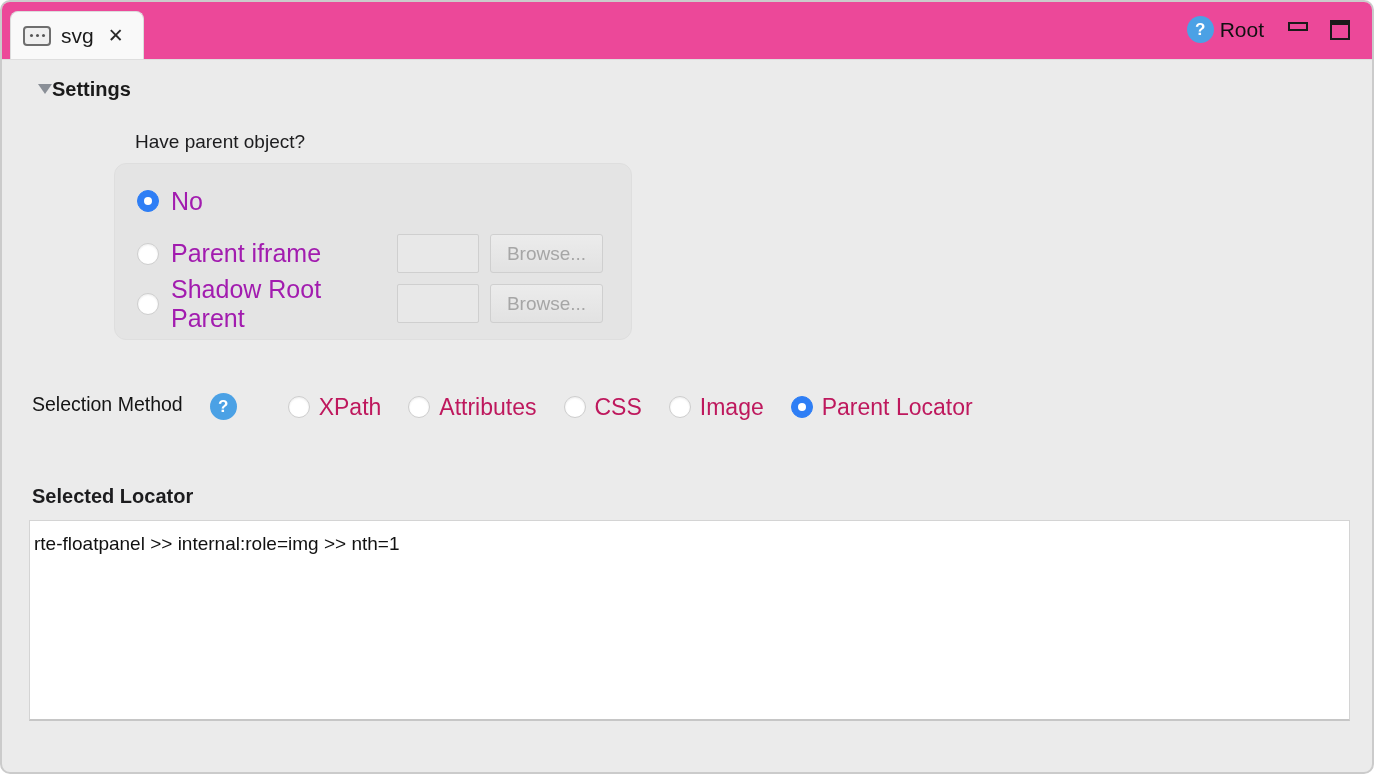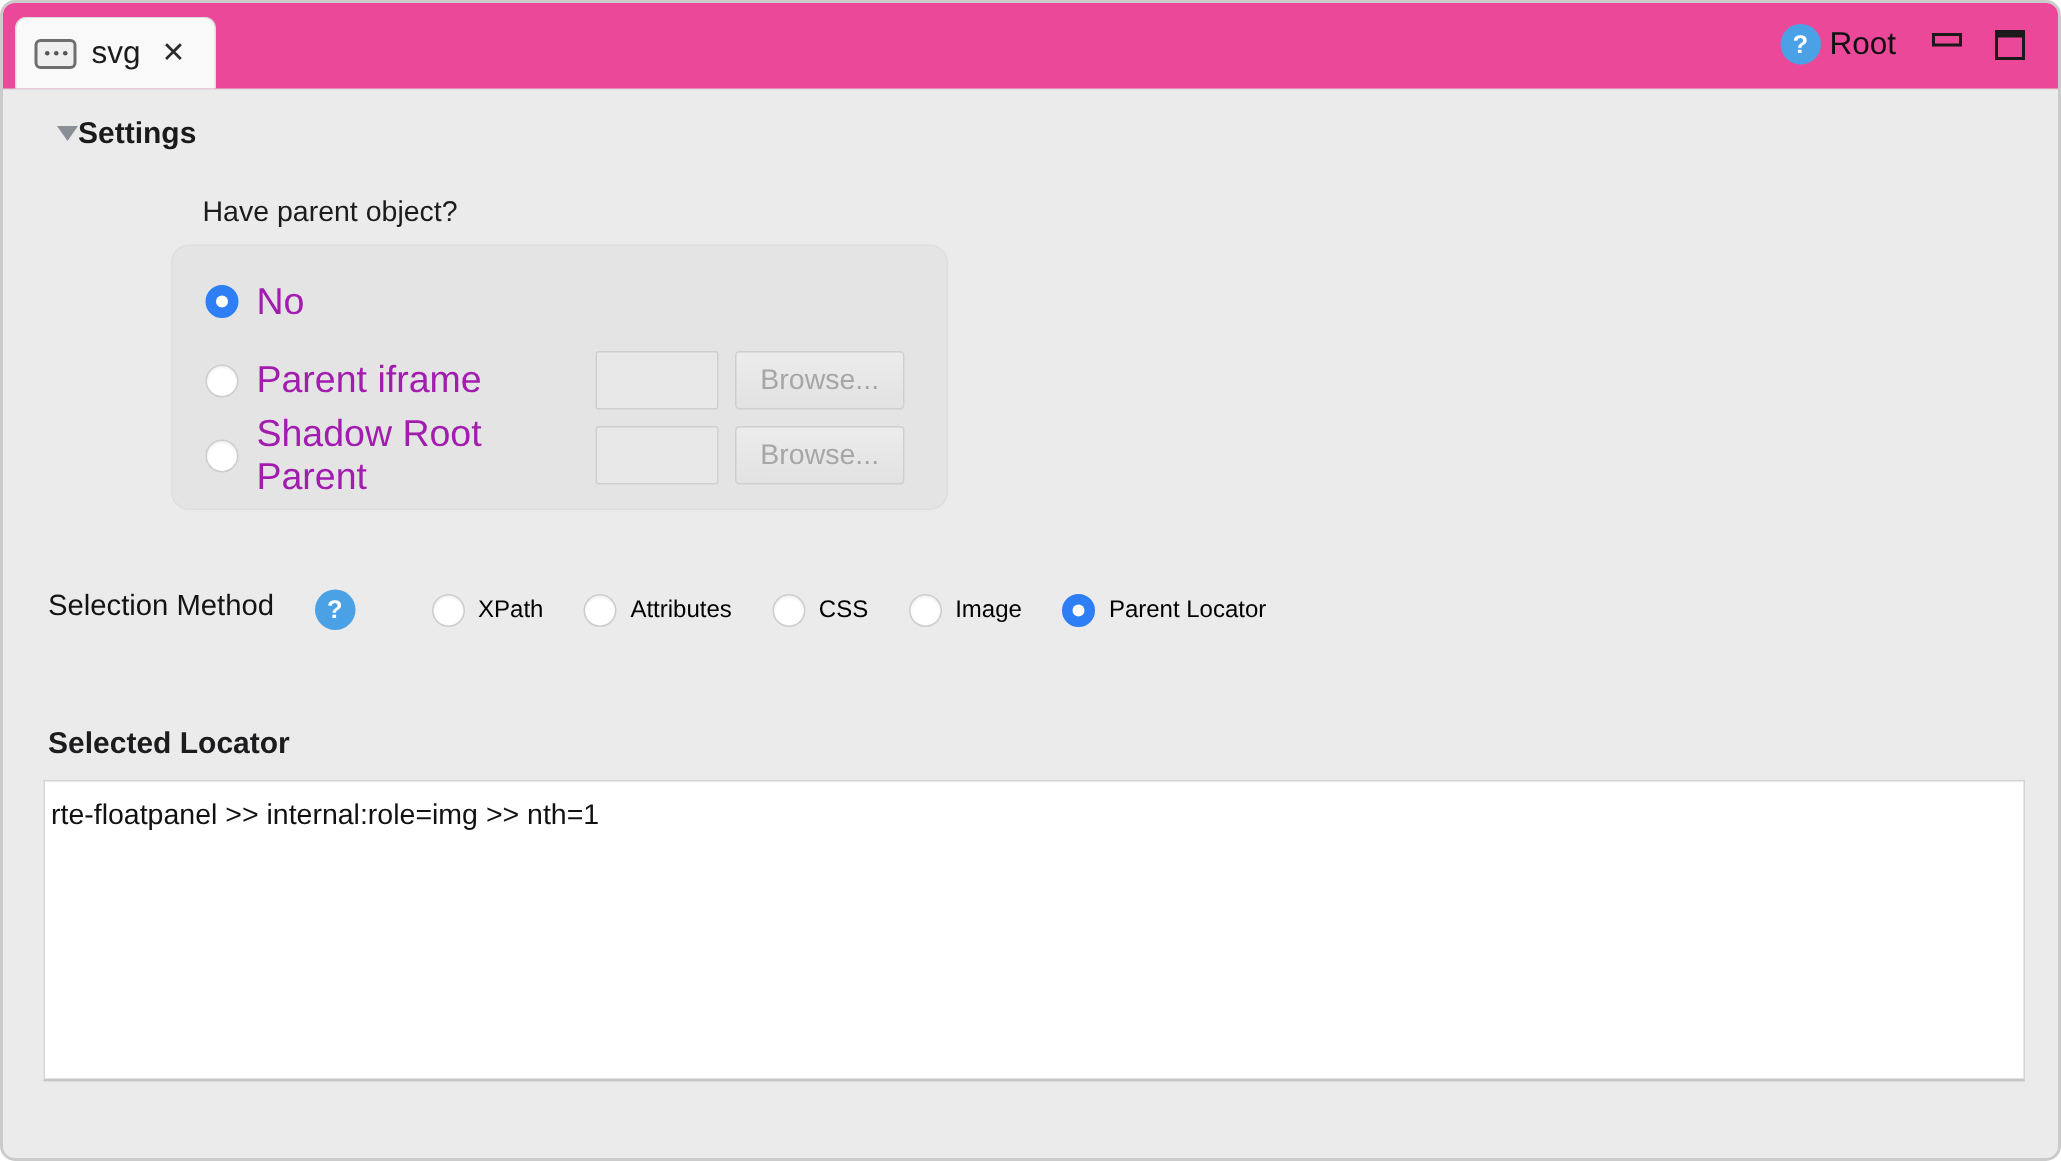--- a/index.html
+++ b/index.html
@@ -135,21 +135,21 @@
   .selmethod-row {
     margin: 53px 0 0 30px;
     display: flex; 
     height: 28px;
     gap: 13px;
   }
   .selmethod-label { font-size: 19.5px; color: #141414; }
   .selmethod-row .q-icon { margin-left: 14px; cursor: pointer; }
   .radio-options { display: flex; align-items: center; gap: 27px; margin-left: 38px; }
   .radio-opt { display: flex; align-items: center; gap: 9px; cursor: pointer; }
-  .radio-opt .opt-label { font-size: 16px; color: #000000; }
+  .radio-opt .opt-label { font-size: 23px; color: #be185d; }
 
   .locator-label { margin: 64px 0 0 30px; font-size: 20px; font-weight: bold; height: 24px; }
 
   .locator-textarea {
     display: block;
     margin: 11px 0 0 27px;
     width: 1321px; height: 201px;
     background: #ffffff;
     border: 1px solid #d4d4d4;
     border-bottom: 2px solid #c6c6c6;

